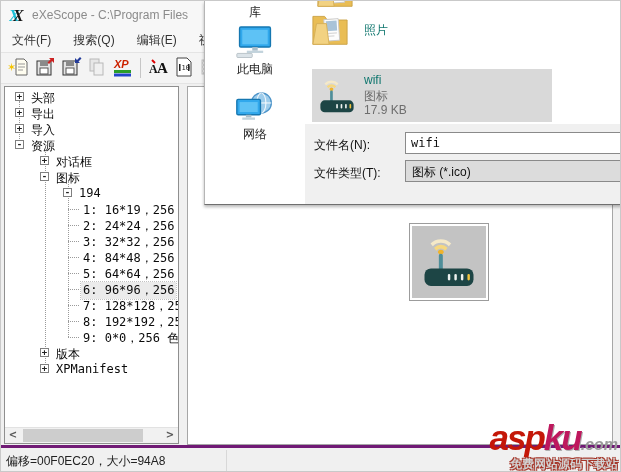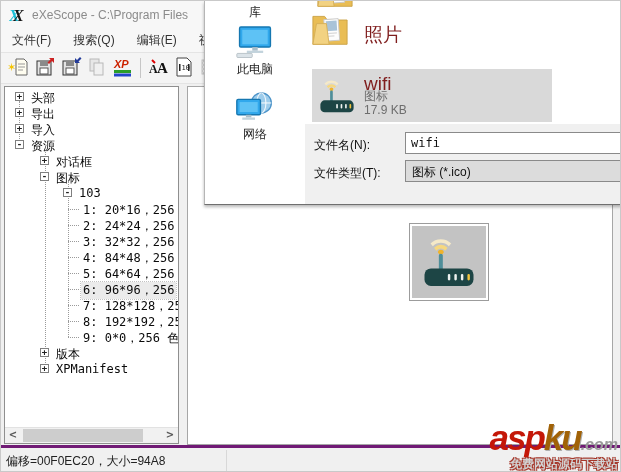--- a/index.html
+++ b/index.html
@@ -51,35 +51,35 @@
   
   #dialog{position:absolute;left:203px;top:0;width:418px;height:204px;background:#fff;z-index:5;
     border-left:1px solid #b5b5b5;border-bottom:1px solid #6f6f6f;box-sizing:border-box;
     box-shadow:0 2px 3px rgba(0,0,0,.28);}
   .sbitem{position:absolute;width:96px;text-align:center;}
   .sblabel{font-size:12px;color:#1a1a1a;display:block;}
   #filelist{position:absolute;left:100px;top:0;right:0;height:124px;background:#fff;overflow:hidden;}
   #partialfolder{position:absolute;left:12px;top:-27px;}
   .filerow{position:absolute;left:7px;}
   .tile{background:#d9d9d9;width:240px;height:53px;}
-  .fname{font-size:19px;color:#7f1d1d;}
+  .fname{font-size:12px;color:#0f766e;}
   .fmeta{font-size:12px;color:#6d6d6d;}
   #dlg-footer{position:absolute;left:100px;bottom:0;right:0;height:80px;background:#f0f0f0;}
   .flabel{position:absolute;left:9px;font-size:12px;color:#111;white-space:nowrap;}
   #filenameinput{position:absolute;left:100px;top:8px;right:-1px;height:22px;background:#fff;
     border:1px solid #8a8a8a;box-sizing:border-box;font:12px "DejaVu Sans Mono",monospace;color:#111;
     padding:3px 5px;outline:none;}
   #filetypeselect{position:absolute;left:100px;top:36px;right:-1px;height:22px;background:#dcdcdc;
     border:1px solid #8a8a8a;box-sizing:border-box;font-size:12px;color:#111;padding:3px 6px;}
 
   
   #watermark{position:absolute;right:2px;bottom:0px;z-index:9;text-align:right;pointer-events:none;}
   .wline1{font-style:italic;font-weight:900;font-size:35px;line-height:34px;letter-spacing:-2px;white-space:nowrap;}
   #wm1{color:#c41708;}
-  #wm2{color:#a16207;text-shadow:1px 1px 0 #b0b0b0;margin-top:48px;}
+  #wm2{color:#be185d;text-shadow:1px 1px 0 #b0b0b0;margin-top:48px;}
   #wm3{font-size:16px;color:#9b9b9b;letter-spacing:0;}
   .wline2{font-size:12px;font-weight:bold;color:#d2d2d2;line-height:13px;margin-top:-4px;
     text-shadow:1px 1px 0 #a5372a,-1px -1px 0 #a5372a,1px -1px 0 #a5372a,-1px 1px 0 #a5372a;white-space:nowrap;}
 </style>
 </head>
 <body>
 
 <svg width="0" height="0" style="position:absolute" aria-hidden="true">
   <defs>
     <clipPath id="wclip">
@@ -233,24 +233,24 @@
         <div class="trow" style="top: 66px;">
           <span class="tbox" style="left: 35px;">+</span>
           <span class="tlabel" style="left: 49px;">对话框</span>
         </div>
         <div class="trow" style="top: 82px;">
           <span class="tbox" style="left: 35px;">-</span>
           <span class="tlabel" style="left: 49px;">图标</span>
         </div>
         <div class="trow" style="top: 98px;">
           <span class="tbox" style="left: 58px;">-</span>
-          <span class="tlabel" style="left: 72px;">103</span>
+          <span class="tlabel" style="left: 72px;">194</span>
         </div>
         <div class="trow leaf" style="top: 114px;">
-          <span class="tlabel" style="left: 76px;">1: 20*16，256</span>
+          <span class="tlabel" style="left: 76px;">1: 16*19，256</span>
         </div>
         <div class="trow leaf" style="top: 130px;">
           <span class="tlabel" style="left: 76px;">2: 24*24，256</span>
         </div>
         <div class="trow leaf" style="top: 146px;">
           <span class="tlabel" style="left: 76px;">3: 32*32，256</span>
         </div>
         <div class="trow leaf" style="top: 162px;">
           <span class="tlabel" style="left: 76px;">4: 84*48，256</span>
         </div>

